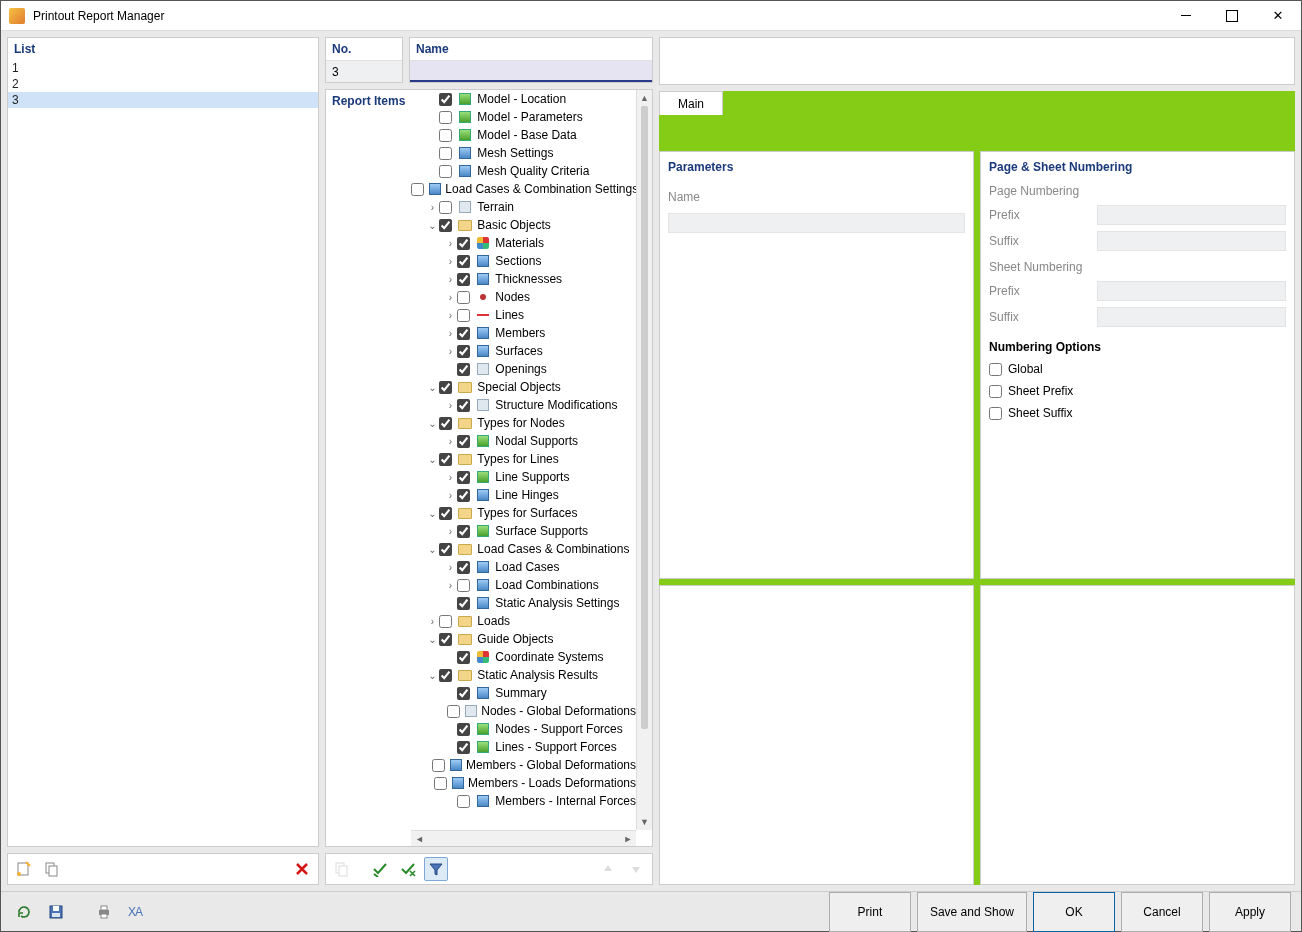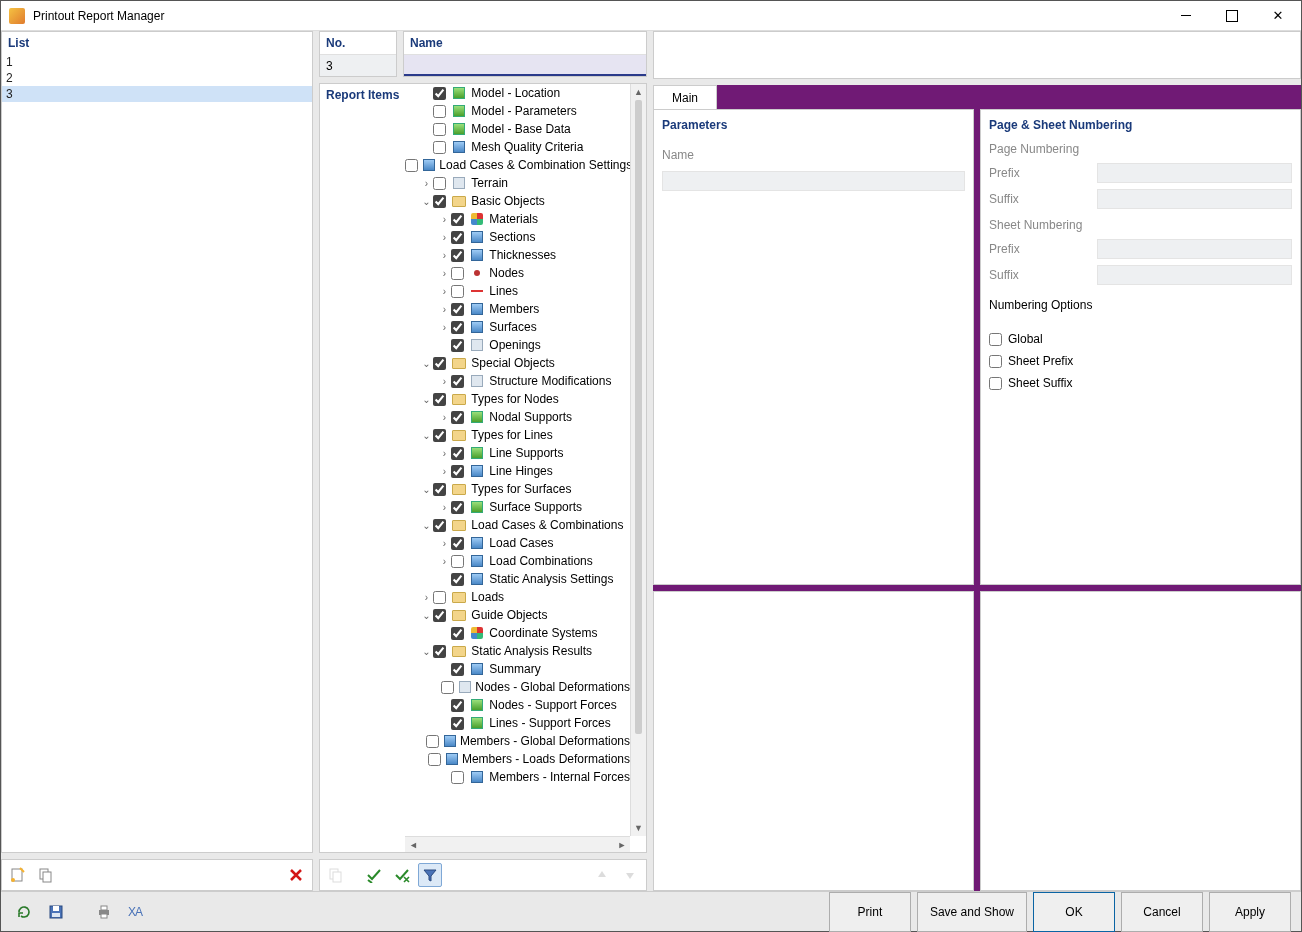--- a/index.html
+++ b/index.html
@@ -13,21 +13,21 @@
 .titlebar .title-text { flex: 1; color: #000; font-size: 12px; }
 .titlebar-buttons { display: flex; }
 .titlebar-buttons .tb-btn { width: 46px; height: 30px; display: flex; align-items: center; justify-content: center; cursor: pointer; }
 .tb-min::before { content:""; width:10px; height:1px; background:#000; display:block; }
 .tb-max::before { content:""; width:10px; height:10px; border:1px solid #000; display:block; }
 .tb-close::before { content:"✕"; font-size:13px; line-height:1; }
 
 
 .body { flex: 1; display: flex; flex-direction: column; background: #e9e9e9; }
 
-.content { flex: 1; display: flex; gap: 6px; min-height: 0; }
+.content { flex: 1; display: flex; gap: 6px; padding: 6px; min-height: 0; }
 
 
 .left-panel { width: 312px; display: flex; flex-direction: column; gap: 6px; }
 .section-header { color: #1a3a7a; font-weight: 600; padding: 4px 6px; }
 .list-area { flex: 1; background: #fff; border: 1px solid #ccc; display: flex; flex-direction: column; }
 .list-rows { flex:1; }
 .list-row { display:flex; height:16px; align-items:center; cursor:pointer; }
 .list-row .num { width:36px; padding-left:4px; color:#222; }
 .list-row.selected { background: #cfe2f7; }
 .left-toolbar { height: 32px; background: #fff; border:1px solid #ccc; display:flex; align-items:center; padding:0 4px; gap:4px; }
@@ -71,36 +71,36 @@
 .hsb { position:absolute; left:0; right:16px; bottom:0; height:16px; background:#f1f1f1; border-top:1px solid #ddd; display:flex; }
 .hsb .arrow-btn { width:16px; display:flex;align-items:center;justify-content:center;color:#666;cursor:pointer; font-size:9px;}
 .mid-toolbar { height:32px; background:#fff; border:1px solid #ccc; display:flex; align-items:center; padding:0 4px; gap:4px; }
 .tbtn.active { background:#dce9f7; border-color:#7fa8d6; }
 .tbtn.disabled { opacity:.4; cursor:default; }
 
 
 .right-panel { flex:1; display:flex; flex-direction:column; gap:6px; }
 .right-top { height: 48px; display:flex; gap:6px; }
 .right-top .blank { flex:1; background:#fff; border:1px solid #ccc; }
-.tab-area { background:#701a75; display:flex; flex-direction:column; flex:1; min-height:0; }
+.tab-area { background:#84cc16; display:flex; flex-direction:column; flex:1; min-height:0;gap:36px; }
 .tab-strip { display:flex; height:24px; }
 .tab { padding:0 18px; height:24px; display:flex; align-items:center; border:1px solid #ccc; border-bottom:none; background:#f4f4f4; margin-right:2px; cursor:pointer; }
 .tab.active { background:#fff; }
 .tab-body { flex:1; display:flex; gap:6px; min-height:0; }
 .tab-col { flex:1; display:flex; flex-direction:column; gap:6px; }
 .card { background:#fff; border:1px solid #ccc; padding:8px; }
 .card.grow { flex:1; }
 .card h4 { color:#1a3a7a; font-weight:600; margin-bottom:10px; font-size:12px; }
 .subhead { color:#888; margin:6px 0 4px; }
 .form-row { display:flex; align-items:center; height:26px; gap:8px; }
 .form-row label { width:100px; color:#888; }
 .form-row .dinput { flex:1; height:20px; background:#eef0f2; border:1px solid #e4e4e4; }
 .opts label { color:#000; display:flex; align-items:center; height:22px; gap:6px; }
 .opts input[type=checkbox]{ width:13px;height:13px; }
-strong.sub { color:#000; font-weight:400; display:block; margin:10px 0 16px; }
+strong.sub { color:#000; font-weight:700; display:block; margin:10px 0 4px; }
 
 
 .footer { height:40px; border-top:1px solid #ccc; background:#e9e9e9; display:flex; align-items:center; padding:0 10px; gap:6px; }
 .footer .fbtn { width:26px; height:26px; display:flex;align-items:center;justify-content:center; border:1px solid transparent; cursor:pointer; border-radius:2px;}
 .footer .spacer { flex:1; }
 .btn { height:40px; min-width:82px; padding:0 12px; background:#efefef; border:1px solid #adadad; cursor:pointer; }
 .btn.primary { border:1.5px solid #0a64a4; }
 
 </style>
 </head>
@@ -196,20 +196,29 @@
                   <span class="tlabel">Model - Parameters</span>
                 </div>
                 <div class="tree-row">
                   <span class="ind" style="width:14px"></span>
                   <span class="arrow empty"></span>
                   <input type="checkbox" style="">
                   <span class="ticon">
                     <span class="ic-green"></span>
                   </span>
                   <span class="tlabel">Model - Base Data</span>
+                </div>
+                <div class="tree-row">
+                  <span class="ind" style="width:14px"></span>
+                  <span class="arrow empty"></span>
+                  <input type="checkbox" style="">
+                  <span class="ticon">
+                    <span class="ic-blue"></span>
+                  </span>
+                  <span class="tlabel">Mesh Settings</span>
                 </div>
                 <div class="tree-row">
                   <span class="ind" style="width:14px"></span>
                   <span class="arrow empty"></span>
                   <input type="checkbox" style="">
                   <span class="ticon">
                     <span class="ic-blue"></span>
                   </span>
                   <span class="tlabel">Mesh Quality Criteria</span>
                 </div>

